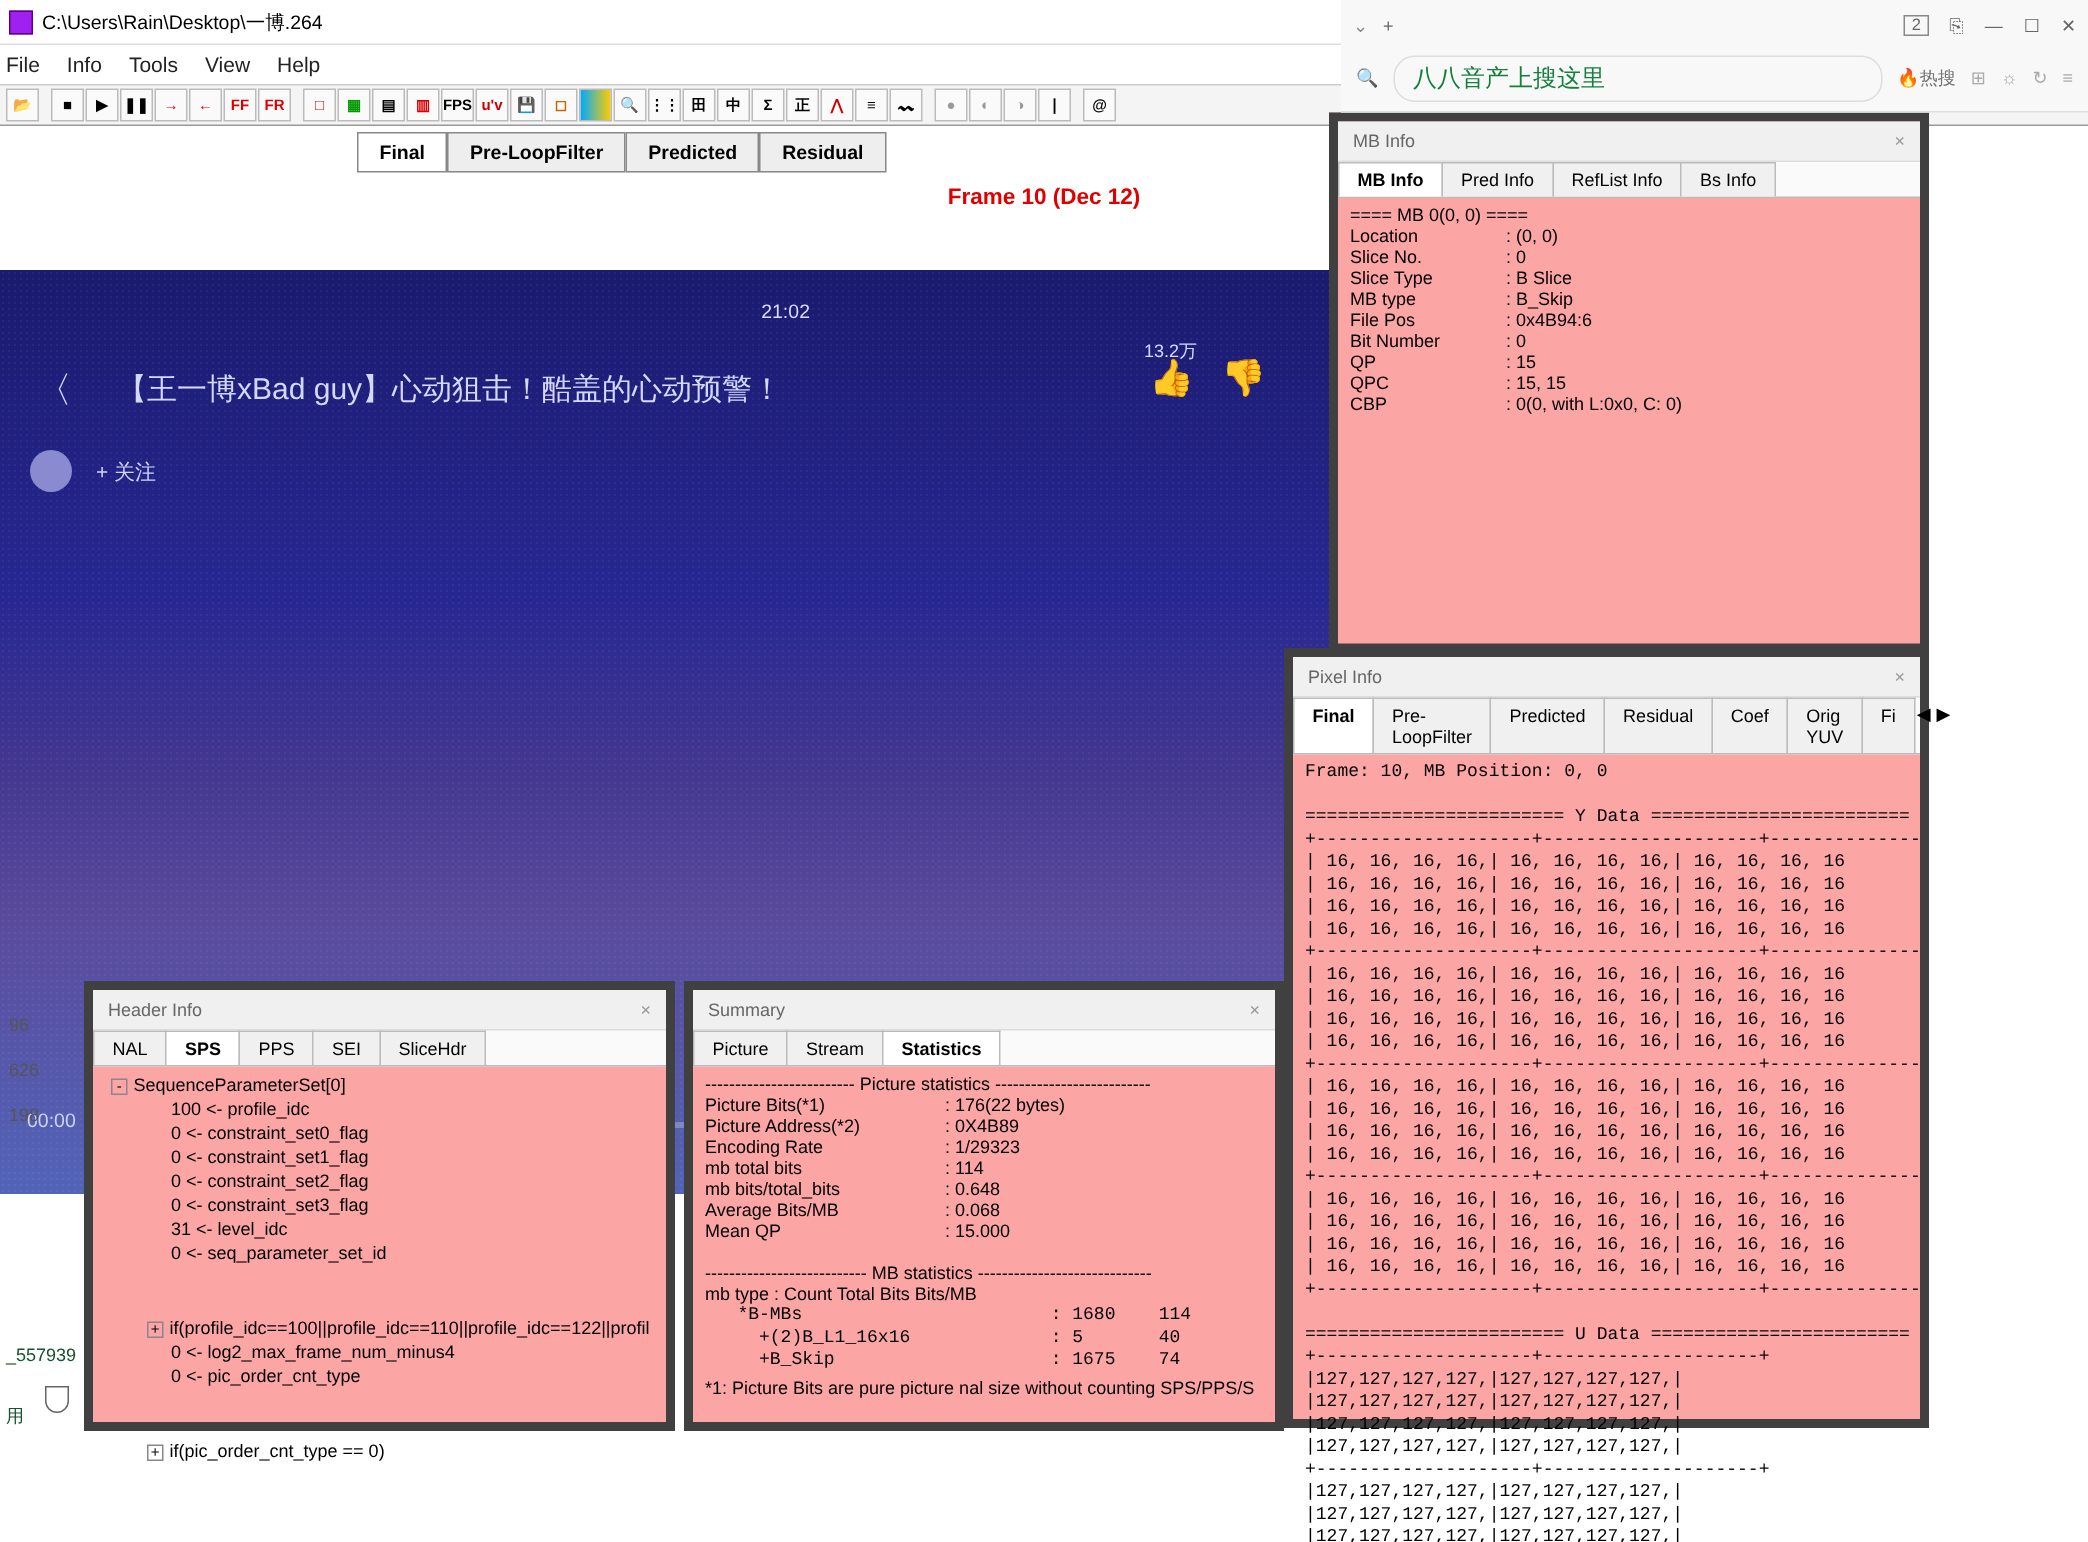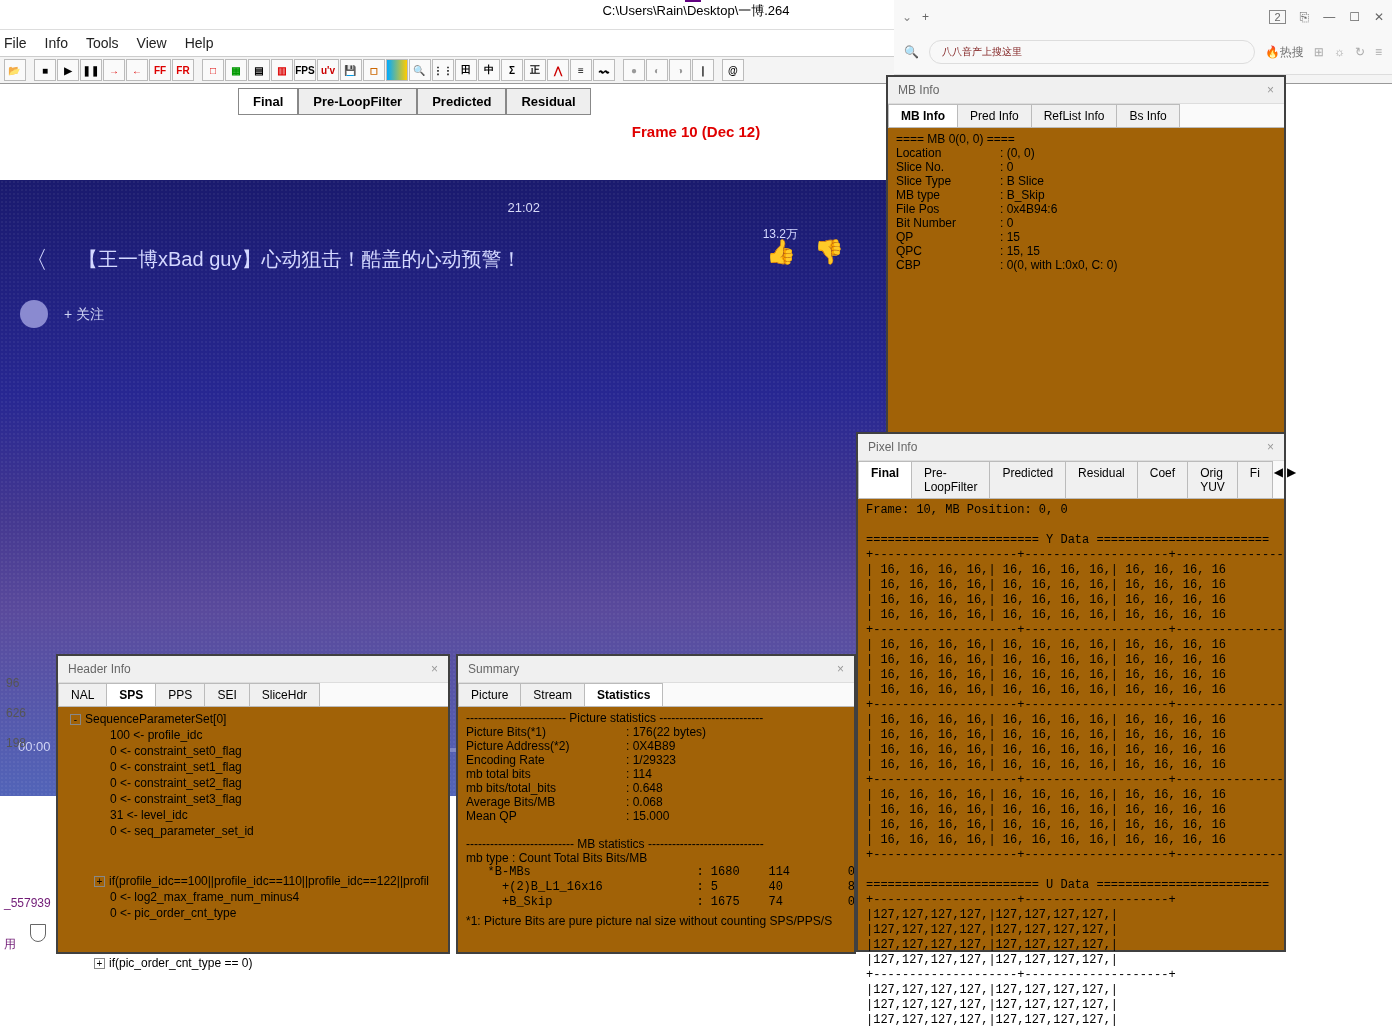--- a/index.html
+++ b/index.html
@@ -1,17 +1,17 @@
 <!DOCTYPE html>
 <html><head>
 <meta charset="utf-8">
 <style>
 * { margin:0; padding:0; box-sizing:border-box; font-family:"Segoe UI",Tahoma,sans-serif; font-size:12px; }
 body { background:#fff; width:1392px; height:1028px; overflow:hidden; position:relative; }
-.titlebar { height:30px; display:flex; align-items:center; padding:0 6px; border-bottom:1px solid #ddd;flex-direction:column; }
+.titlebar { height:30px; display:flex; align-items:center; padding:0 6px; border-bottom:1px solid #ddd; }
 .titlebar .appicon { width:16px; height:16px; background:#a020f0; border:1px solid #600080; margin-right:6px; }
 .titlebar .ttl { font-size:13px; }
 .winctrls { margin-left:auto; display:flex; }
 .winctrls div { width:44px; height:30px; display:flex; align-items:center; justify-content:center; font-size:14px; }
 .menubar { height:26px; display:flex; align-items:center; padding:0 4px; gap:18px; }
 .menubar span { font-size:14px; color:#222; }
 .toolbar { height:28px; border-top:1px solid #ccc; border-bottom:1px solid #999; display:flex; align-items:center; padding:0 4px; gap:1px; background:#f4f4f4; }
 .tbtn { width:22px; height:22px; border:1px solid #bbb; background:#fafafa; display:flex; align-items:center; justify-content:center; font-size:10px; font-weight:bold; }
 .sep { width:6px; }
 .viewtabs { display:flex; gap:0; margin-left:238px; margin-top:4px; }
@@ -26,21 +26,21 @@
 .vid-likes{position:absolute;top:46px;right:92px;font-size:12px;color:#d4d8ff;}
 .vid-thumb{position:absolute;top:58px;right:94px;font-size:24px;}
 .vid-thumbd{position:absolute;top:58px;right:46px;font-size:24px;}
 .vid-follow{position:absolute;top:126px;left:64px;font-size:14px;}
 .vid-avatar{position:absolute;top:120px;left:20px;width:28px;height:28px;border-radius:50%;background:#8a8ad0;}
 .vid-ts{position:absolute;bottom:42px;left:18px;font-size:13px;}
 .vid-prog{position:absolute;bottom:44px;left:78px;width:770px;height:4px;background:rgba(255,255,255,.25);}
 .vid-prog .dot{position:absolute;left:12px;top:-4px;width:12px;height:12px;background:#fff;border-radius:2px;}
 .leftcol { position:absolute; left:0; top:668px; width:56px; font-size:12px; color:#555; }
 .leftcol div { padding:8px 6px; }
-.panel { position:absolute; border:2px solid #404040; background:#a16207; }
+.panel { position:absolute; border:6px solid #404040; background:#fca5a5; }
 #headerinfo { left:56px; top:654px; width:394px; height:300px; }
 #summary { left:456px; top:654px; width:400px; height:300px; }
 #mbinfo { left:886px; top:75px; width:400px; height:360px; }
 #pixelinfo { left:856px; top:432px; width:430px; height:520px; }
 .panelhdr { background:#f0f0f0; padding:6px 10px; color:#666; font-size:14px; border-bottom:1px solid #ddd; display:flex; }
 .panelhdr .cls{margin-left:auto;color:#999;}
 .subtabs { display:flex; border-bottom:1px solid #bbb; background:#fafafa; }
 .stab { padding:4px 12px; border:1px solid #bbb; border-bottom:none; margin-right:-1px; font-size:12px; background:#f0f0f0; }
 .stab.active { background:#fff; font-weight:bold; }
 .panelbody { padding:4px 8px; font-size:12px; font-family:Verdana,sans-serif; overflow:auto; }
@@ -49,23 +49,23 @@
 .tree .lvl1 { padding-left:28px;margin-top:34px; }
 .tree .lvl2 { padding-left:44px; }
 .exp { display:inline-block; width:11px; height:11px; border:1px solid #888; text-align:center; line-height:9px; font-size:10px; margin-right:4px; }
 .kvrow { display:flex; }
 .kvrow .k { width:104px; }
 .mono { font-family:"Courier New",monospace; white-space:pre; font-size:12px; line-height:15px; }
 #browserbar { position:absolute; left:894px; top:0; right:0; height:75px; background:#f8f8f8; border-bottom:1px solid #ddd; }
 #browserbar .tabrow { height:34px; display:flex; align-items:center; padding:0 8px; gap:10px; color:#666; }
 #browserbar .tabrow .right { margin-left:auto; display:flex; gap:14px; align-items:center;}
 #browserbar .addrrow { height:36px; display:flex; align-items:center; padding:0 10px; gap:10px; color:#aaa; }
-#browserbar .srch{flex:1;border:1px solid #ddd;border-radius:14px;padding:4px 12px;color:#7f1d1d;font-size:10px;}
+#browserbar .srch{flex:1;border:1px solid #ddd;border-radius:14px;padding:4px 12px;color:#15803d;font-size:16px;}
 .hot{color:#737373;font-size:12px;}
-#leftstrip{position:absolute;left:0;top:890px;font-size:12px;color:#701a75;}
+#leftstrip{position:absolute;left:0;top:890px;font-size:12px;color:#14532d;}
 #leftstrip div{padding:6px 4px;}
 .shield{position:absolute;left:30px;top:924px;width:16px;height:18px;border:1.5px solid #666;border-radius:0 0 8px 8px;}
 </style>
 </head>
 <body>
 
 <div class="titlebar">
   <div class="appicon"></div>
   <span class="ttl">C:\Users\Rain\Desktop\一博.264</span>
   <div class="winctrls">

